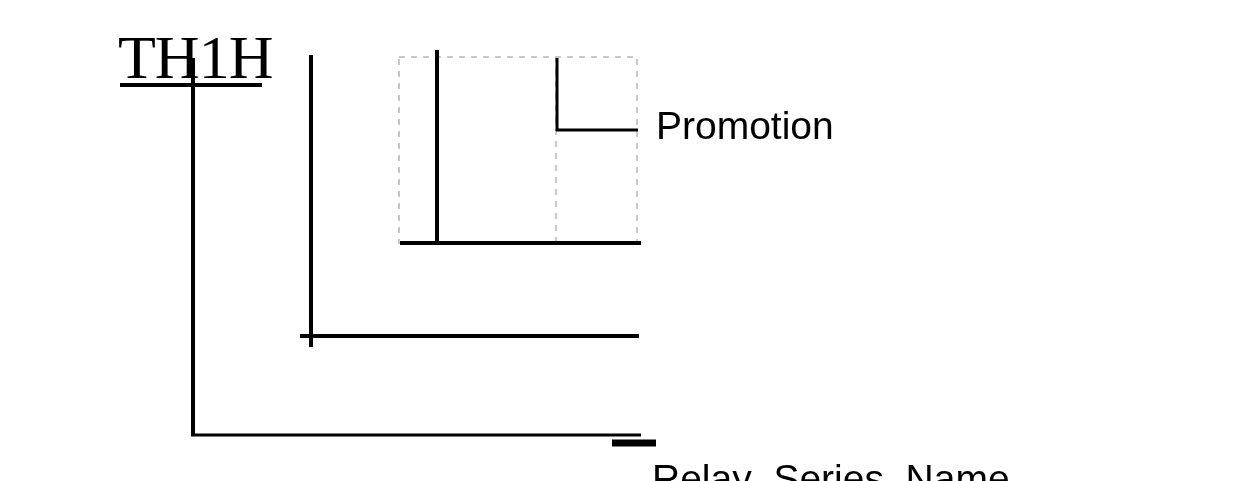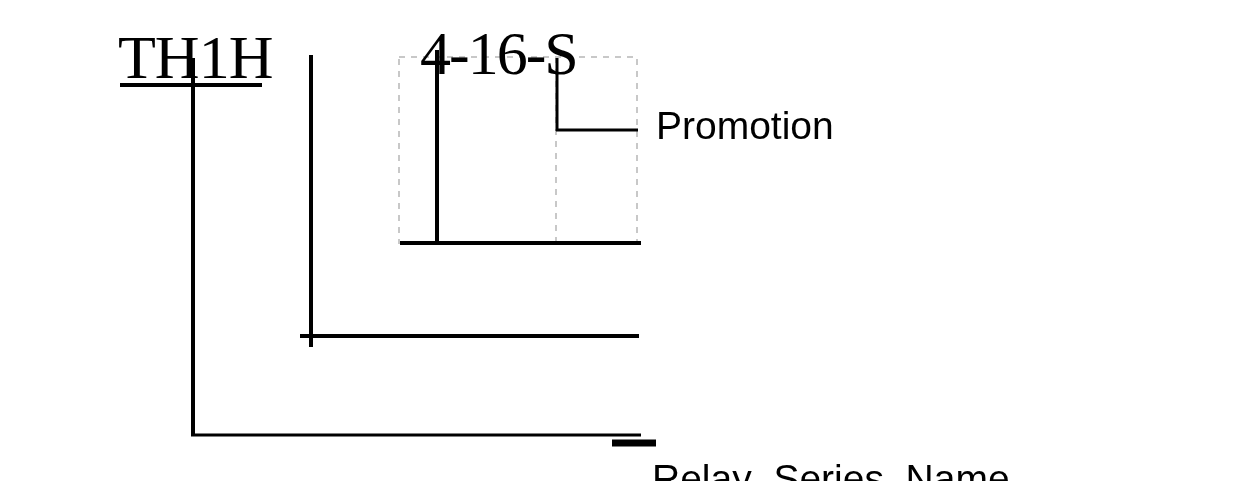--- a/index.html
+++ b/index.html
@@ -75,21 +75,20 @@
 
     <line x1="437" y1="50" x2="437" y2="244" stroke="#000000" stroke-width="4"></line>
     <line x1="400" y1="243" x2="641" y2="243" stroke="#000000" stroke-width="4"></line>
 
     <line x1="557" y1="58" x2="557" y2="131" stroke="#000000" stroke-width="3"></line>
     <line x1="556" y1="130" x2="638" y2="130" stroke="#000000" stroke-width="3"></line>
   </svg>
 
   <div class="code-text" id="series-code">TH1H</div>
 
-  <div class="code-text" id="variant-code">4-16-S</div>
 
   <div class="callout-label" id="label-promotion">Promotion</div>
 
 
 
   <div class="callout-label" id="label-series">Relay  Series  Name</div>
 
 </div>
 
 </body></html>

